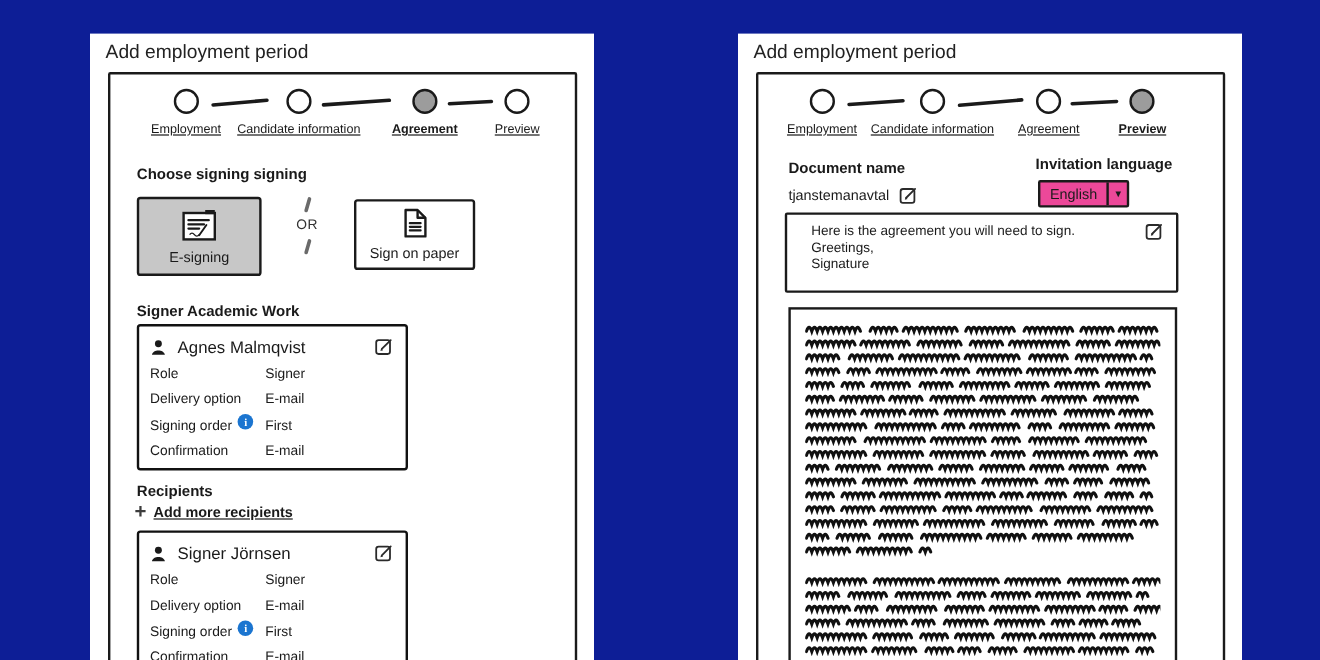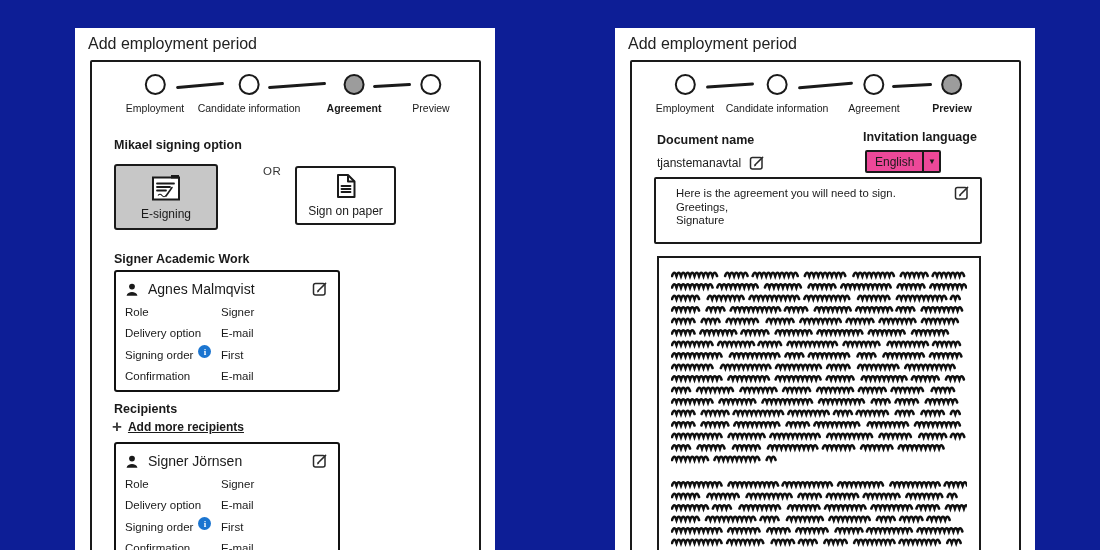--- a/index.html
+++ b/index.html
@@ -9,35 +9,35 @@
   .panel { position:absolute; top:28px; width:420px; height:540px; background:#fff; }
   #panel-left { left:75px; }
   #panel-right { left:615px; }
   .panel-title { position:absolute; top:7px; left:13px; font-size:16px; font-weight:500; color:#222; }
 
   .container { position:absolute; top:32px; left:15px; width:391px; height:520px;
                border:2.5px solid #1a1a1a; border-radius:2px; background:#fff; }
 
   
   .stepper { position:absolute; top:0; left:0; right:0; height:60px; }
-  .step { position:absolute; top:12px; transform:translateX(-50%); display:flex; flex-direction:column; align-items:center; }
+  .step { position:absolute; top:12px; transform:translateX(-50%); display:flex; flex-direction:column; align-items:center;text-decoration:underline; }
   .dot { width:21px; height:21px; border:2.5px solid #1a1a1a; border-radius:50%; background:#fff; }
   .step.active .dot { background:#9c9c9c; }
   .step-label { margin-top:7px; font-size:10.5px; white-space:nowrap; }
   .step.active .step-label { font-weight:700; }
   .conn { position:absolute; top:22px; height:2.5px; background:#1a1a1a; border-radius:2px; }
 
   .sec-heading { position:absolute; font-size:12.5px; font-weight:700; }
 
   
   .sign-btn { position:absolute; border:2.5px solid #1a1a1a; border-radius:3px; background:#fff;
               display:flex; flex-direction:column; align-items:center; justify-content:center; gap:5px; cursor:pointer; }
   .sign-btn.selected { background:#c7c7c7; }
   .sign-btn .btn-label { font-size:12px; }
-  .or-divider { position:absolute; display:flex; flex-direction:row; align-items:center; gap:21px; }
+  .or-divider { position:absolute; display:flex; flex-direction:column; align-items:center; gap:5px; }
   .slash { width:2.5px; height:13px; background:#6a6a6a; transform:rotate(16deg); border-radius:2px; }
   .or-label { font-size:11.5px; color:#333; letter-spacing:0.5px; }
 
   
   .card { position:absolute; width:226px; border:2.5px solid #111; border-radius:3px; background:#fff; }
   .card-head { display:flex; align-items:center; padding:9px 10px 0 9px; }
   .card-name { margin-left:9px; font-size:14px; }
   .edit-btn { margin-left:auto; cursor:pointer; line-height:0; }
   .card-row { display:flex; align-items:center; padding-left:9px; padding-right:10px; margin-top:9px; font-size:11.5px; }
   .rl { width:96px; display:flex; align-items:center; flex:none; }
@@ -85,21 +85,21 @@
         <div class="step active" style="left: 262px;">
           <div class="dot"></div>
           <div class="step-label">Agreement</div>
         </div>
         <div class="step" style="left: 339px;">
           <div class="dot"></div>
           <div class="step-label">Preview</div>
         </div>
       </div>
 
-    <div class="sec-heading" style="left:22px;top:76px">Mikael signing option</div>
+    <div class="sec-heading" style="left:22px;top:76px">Choose signing signing</div>
 
     <div class="sign-btn selected" style="left:22px;top:102px;width:104px;height:66px">
       <span style="line-height:0">
         <svg width="30" height="28" viewBox="0 0 30 28">
           <rect x="2" y="3.5" width="26" height="22" fill="#fff" stroke="#1a1a1a" stroke-width="2"></rect>
           <rect x="20" y="1" width="8" height="3.5" fill="#1a1a1a"></rect>
           <g stroke="#1a1a1a" stroke-width="1.8" stroke-linecap="round">
             <line x1="6" y1="9.5" x2="23" y2="9.5"></line>
             <line x1="6" y1="13" x2="19" y2="13"></line>
             <line x1="6" y1="16.5" x2="15" y2="16.5"></line>

